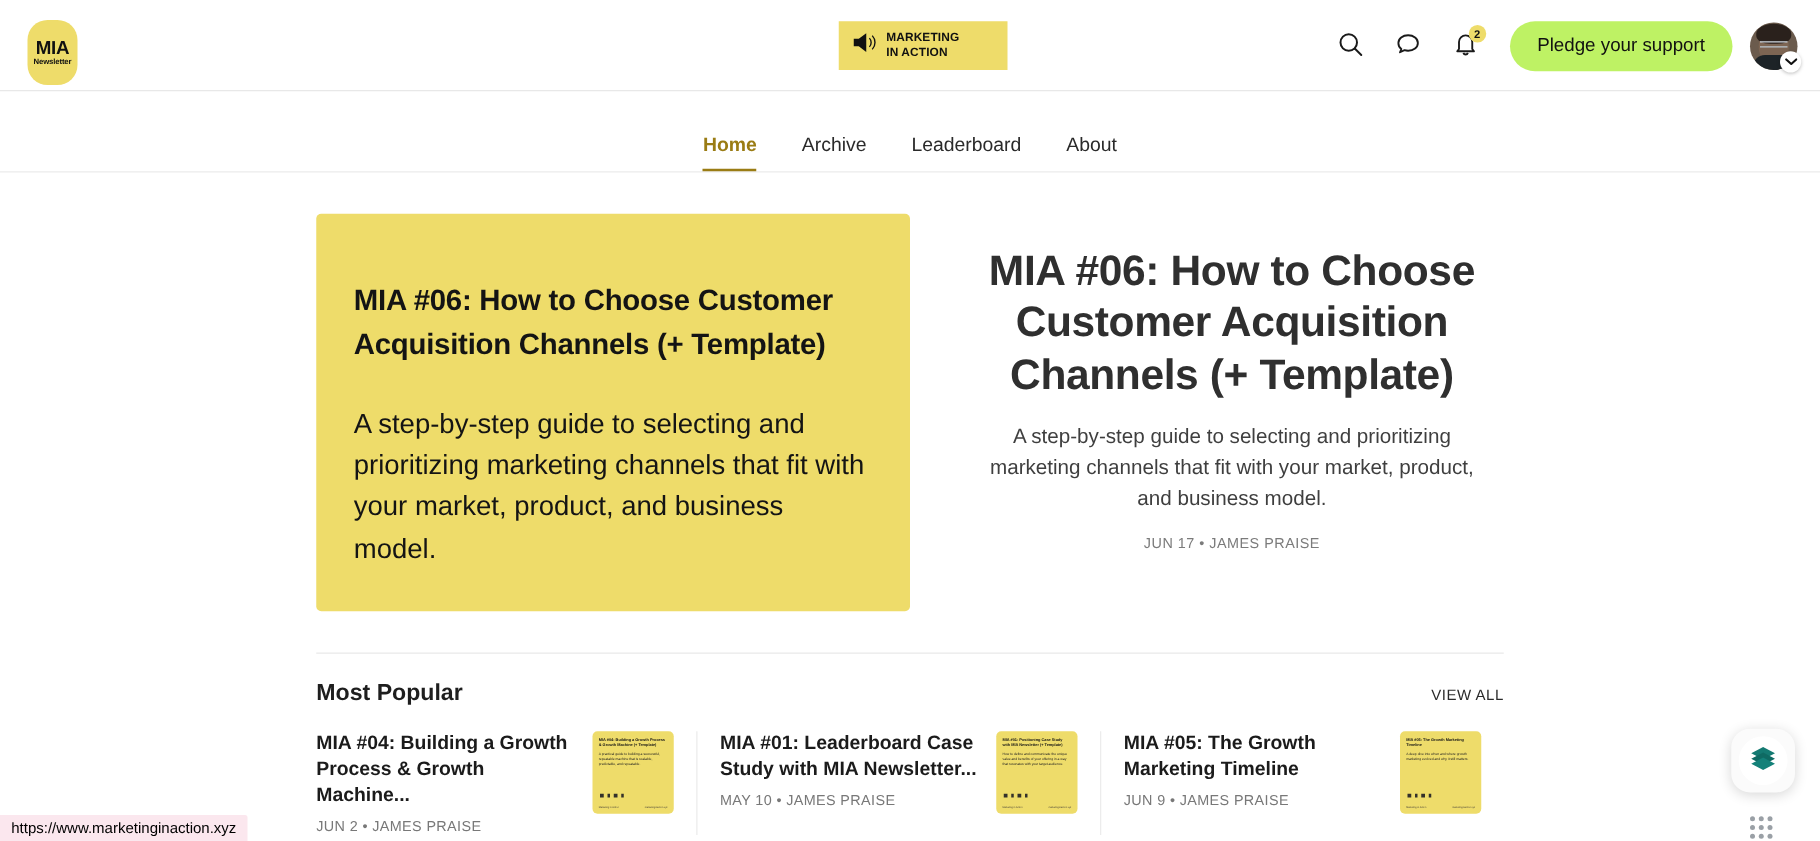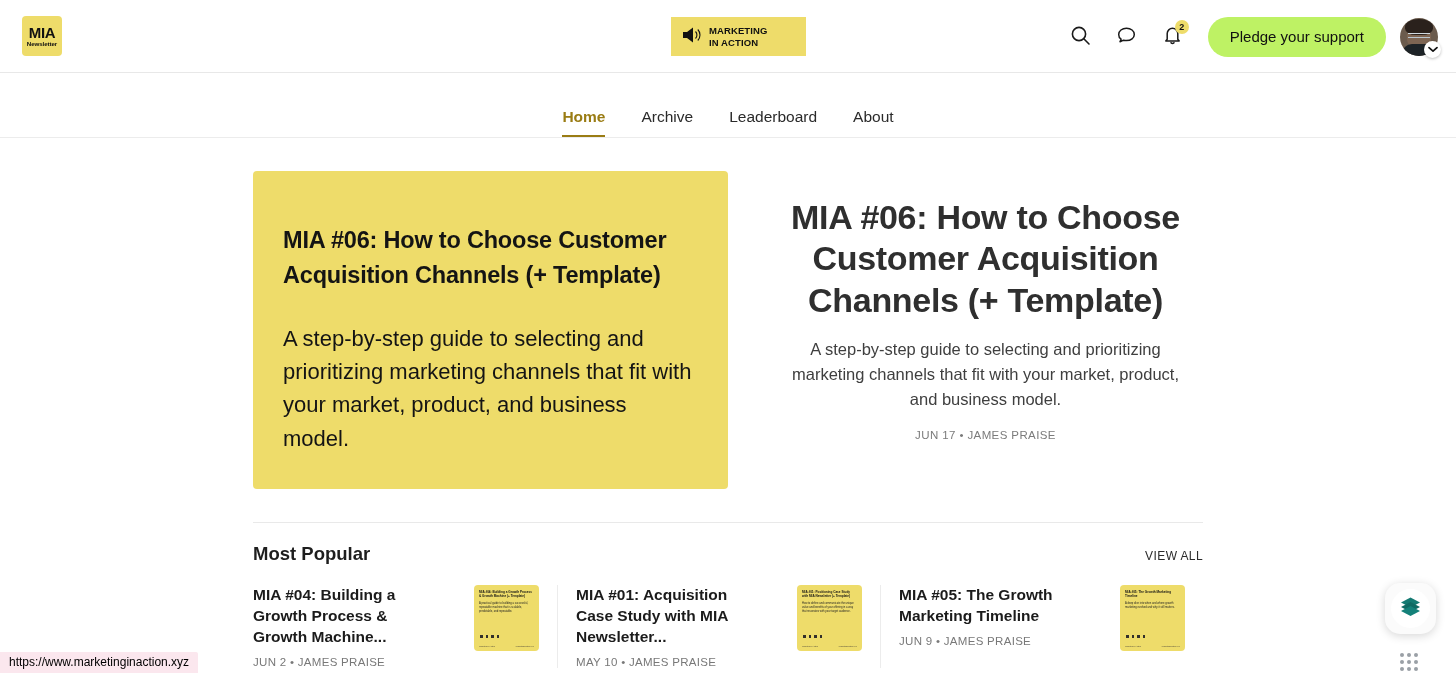--- a/index.html
+++ b/index.html
@@ -18,22 +18,22 @@
     height: 73px;
     border-bottom: 1px solid #e8e8e8;
     display: flex;
     align-items: center;
   }
   .logo-mark {
     position: absolute;
     left: 22px;
     top: 16px;
     width: 40px;
-    height: 40px;
-    border-radius: 4px;
+    height: 52px;
+    border-radius: 16px;
     background: #eedc6a;
     display: flex;
     flex-direction: column;
     align-items: center;
     justify-content: center;
     line-height: 1;
   }
   .logo-mark .l1 { font-size: 15px; font-weight: 700; letter-spacing: -.3px; color: #111; }
   .logo-mark .l2 { font-size: 6.2px; font-weight: 700; color: #111; margin-top: 1.5px; letter-spacing: -.1px;}
 
@@ -257,21 +257,21 @@
     color: #2b2b2b;
     cursor: pointer;
   }
   .cards {
     display: flex;
     margin-top: 20px;
   }
   .pcard {
     flex: 1;
     display: flex;
-    gap: 29px;
+    gap: 8px;
     align-items: flex-start;
     padding-right: 18px;
     cursor: pointer;
     justify-content: flex-end;
   }
   .pcard + .pcard { border-left: 1px solid #ececec; padding-left: 18px; }
   .pcard .txt { flex: 1; min-width: 0; }
   .pcard .ptitle {
     font-size: 15.5px;
     font-weight: 700;
@@ -475,21 +475,21 @@
             </div>
           <div class="t-foot">
             <span>Marketing in Action</span>
             <span>marketinginaction.xyz</span>
           </div>
         </div>
       </div>
 
       <div class="pcard">
         <div class="txt">
-          <div class="ptitle">MIA #01: Acquisition Case Study with MIA Newsletter...</div>
+          <div class="ptitle">MIA #01: Leaderboard Case Study with MIA Newsletter...</div>
           <div class="pmeta">MAY 10 • JAMES PRAISE</div>
         </div>
         <div class="thumb">
           <div class="t-title">MIA #01: Positioning Case Study with MIA Newsletter (+ Template)</div>
           <div class="t-body">How to define and communicate the unique value and benefits of your offering in a way that resonates with your target audience.</div>
           <div class="t-dots">
               <i></i>
               <i></i>
               <i></i>
               <i></i>

